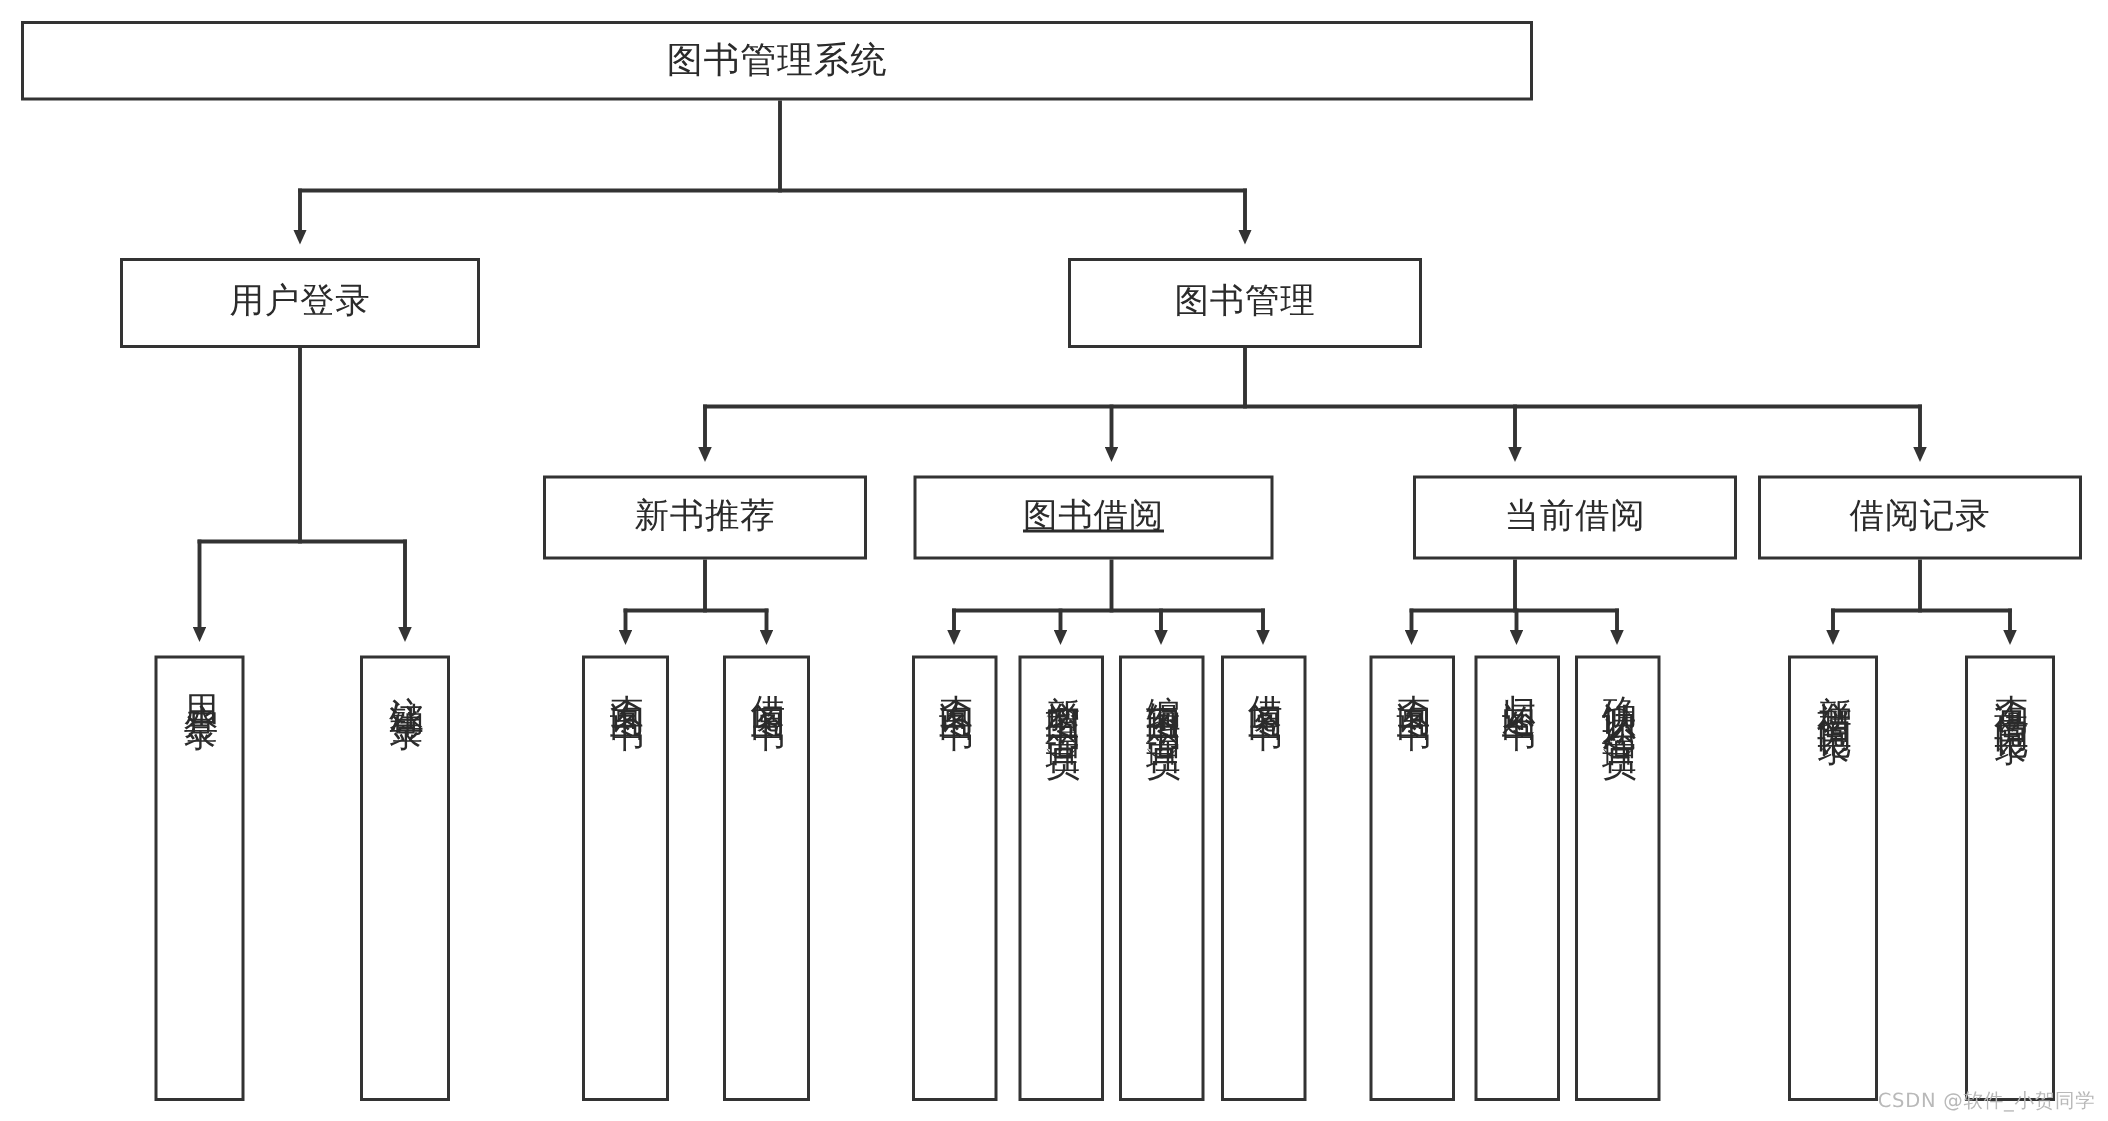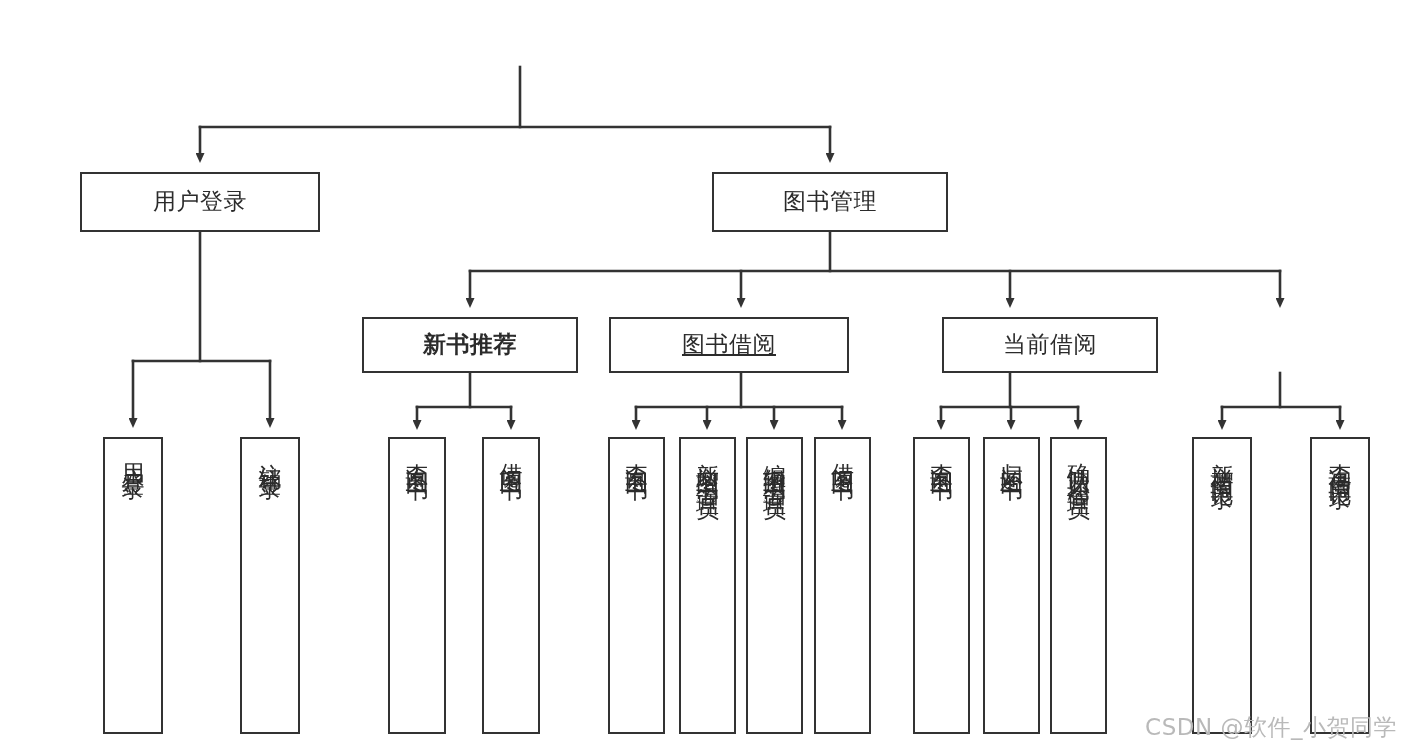--- a/index.html
+++ b/index.html
@@ -55,21 +55,21 @@
     text-orientation: upright;
     letter-spacing: 5px;
     line-height: 1;
     white-space: nowrap;
     display: block;
   }
   .watermark {
     position: absolute;
     right: 8px;
     bottom: 4px;
-    font-size: 23px;
+    font-size: 13px;
     color: #b9b9b9;
     white-space: nowrap;
     letter-spacing: 0.5px;
   }
 </style>
 </head>
 <body>
 
 <div id="canvas">
 
@@ -116,27 +116,29 @@
       <path d="M1011,407 L1011,421" marker-end="url(#arrow)"></path>
       <path d="M1078,407 L1078,421" marker-end="url(#arrow)"></path>
 
       <path d="M1280,373 L1280,407"></path>
       <path d="M1222,407 L1340,407"></path>
       <path d="M1222,407 L1222,421" marker-end="url(#arrow)"></path>
       <path d="M1340,407 L1340,421" marker-end="url(#arrow)"></path>
     </g>
   </svg>
 
+  <div class="node horiz root" id="node-root" style="left: 14px; top: 14px; width: 1008px; height: 53px;">图书管理系统</div>
 
   <div class="node horiz" id="node-l1-0" style="left: 80px; top: 172px; width: 240px; height: 60px;">用户登录</div>
   <div class="node horiz" id="node-l1-1" style="left: 712px; top: 172px; width: 236px; height: 60px; text-align: right;">图书管理</div>
 
-  <div class="node horiz" id="node-l2-0" style="left: 362px; top: 317px; width: 216px; height: 56px; font-weight: bold;">新书推荐</div>
+  <div class="node horiz" id="node-l2-0" style="left: 362px; top: 317px; width: 216px; height: 56px;">新书推荐</div>
   <div class="node horiz" id="node-l2-1" style="left: 609px; top: 317px; width: 240px; height: 56px; text-decoration: underline;">图书借阅</div>
   <div class="node horiz" id="node-l2-2" style="left: 902px; top: 317px; width: 216px; height: 56px; margin-left: 40px;">当前借阅</div>
+  <div class="node horiz" id="node-l2-3" style="left: 1172px; top: 317px; width: 216px; height: 56px;">借阅记录</div>
 
   <div class="node vert" id="node-leaf-0" style="left: 103px; top: 437px; width: 60px; height: 297px;">
       <span class="vlabel">用户登录</span>
     </div>
   <div class="node vert" id="node-leaf-1" style="left: 240px; top: 437px; width: 60px; height: 297px;">
       <span class="vlabel">注销登录</span>
     </div>
   <div class="node vert" id="node-leaf-2" style="left: 388px; top: 437px; width: 58px; height: 297px;">
       <span class="vlabel">查询图书</span>
     </div>

